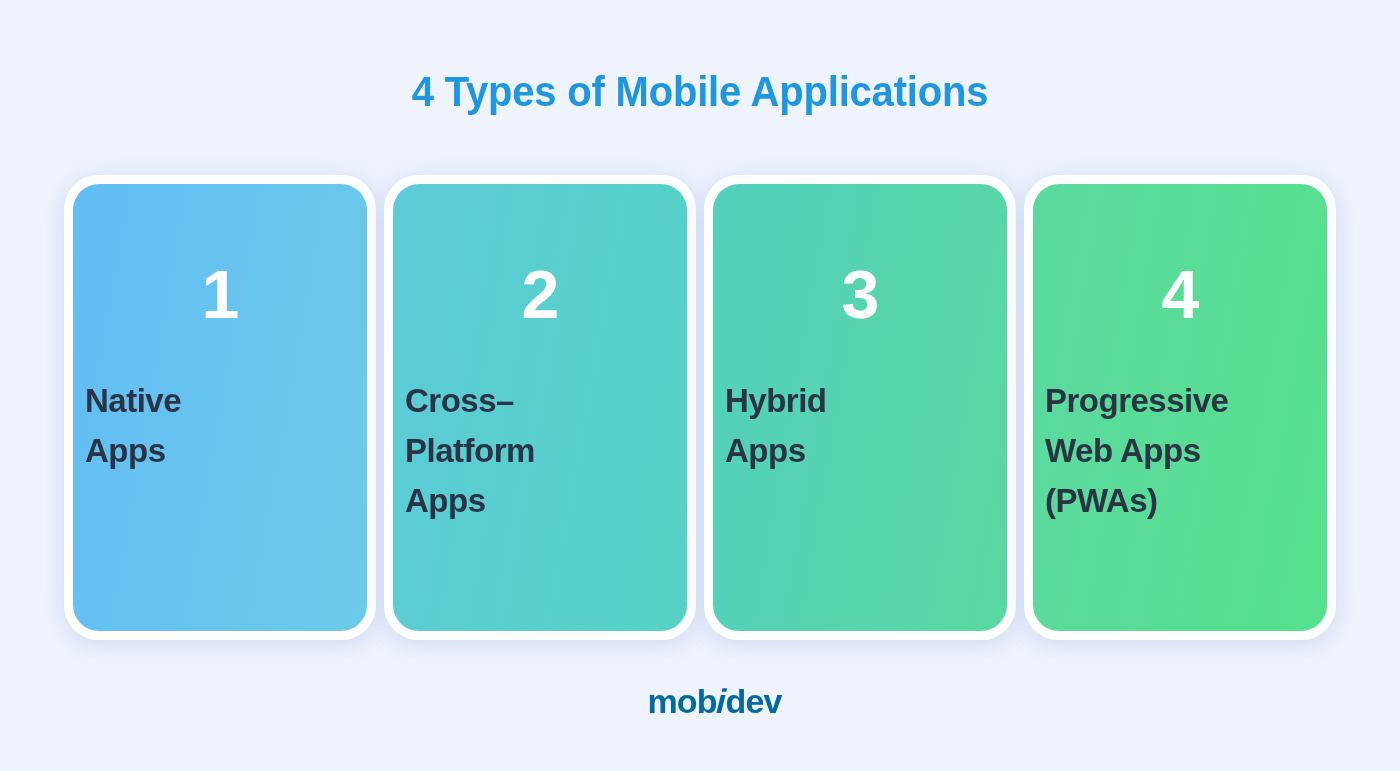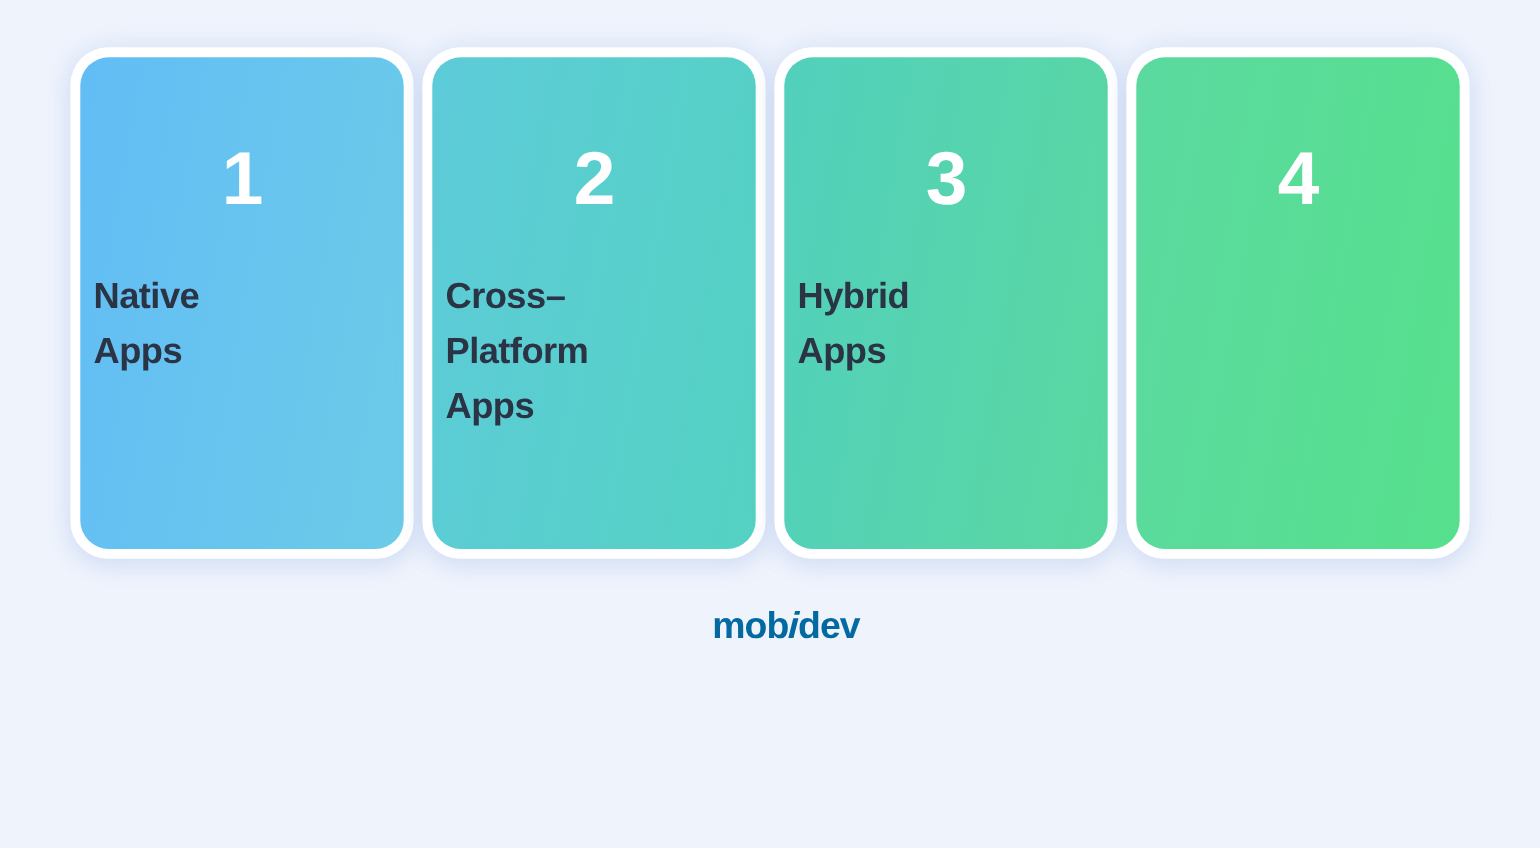--- a/index.html
+++ b/index.html
@@ -123,20 +123,23 @@
     display: inline-block;
     transform: skewX(-14deg);
     font-style: normal;
   }
 </style>
 </head>
 <body style="background: rgb(239, 243, 252);">
 
 <div class="infographic">
 
+  <div class="title-wrap">
+    <span class="title" style="color: rgb(31, 150, 224);">4 Types of Mobile Applications</span>
+  </div>
 
   <div class="cards-row">
 
     <div class="card-outer">
       <div class="card-inner" style="background: linear-gradient(100deg, rgb(98, 189, 245) 0%, rgb(108, 203, 232) 100%);">
         <div class="card-number" style="color: rgb(255, 255, 255);">1</div>
         <div class="card-label" style="color: rgb(43, 52, 69);">Native
 Apps</div>
       </div>
     </div>
@@ -154,20 +157,23 @@
       <div class="card-inner" style="background: linear-gradient(100deg, rgb(82, 208, 189) 0%, rgb(90, 216, 160) 100%);">
         <div class="card-number" style="color: rgb(255, 255, 255);">3</div>
         <div class="card-label" style="color: rgb(43, 52, 69);">Hybrid
 Apps</div>
       </div>
     </div>
 
     <div class="card-outer">
       <div class="card-inner" style="background: linear-gradient(100deg, rgb(91, 217, 160) 0%, rgb(86, 224, 140) 100%);">
         <div class="card-number" style="color: rgb(255, 255, 255);">4</div>
+        <div class="card-label" style="color: rgb(43, 52, 69);">Progressive
+Web Apps
+(PWAs)</div>
       </div>
     </div>
 
   </div>
 
   <div class="logo-wrap">
     <div class="logo" style="color: #0369a1; margin-left: 29px;">
       <span>mob</span>
         <span class="slant">i</span>
         <span>dev</span>

